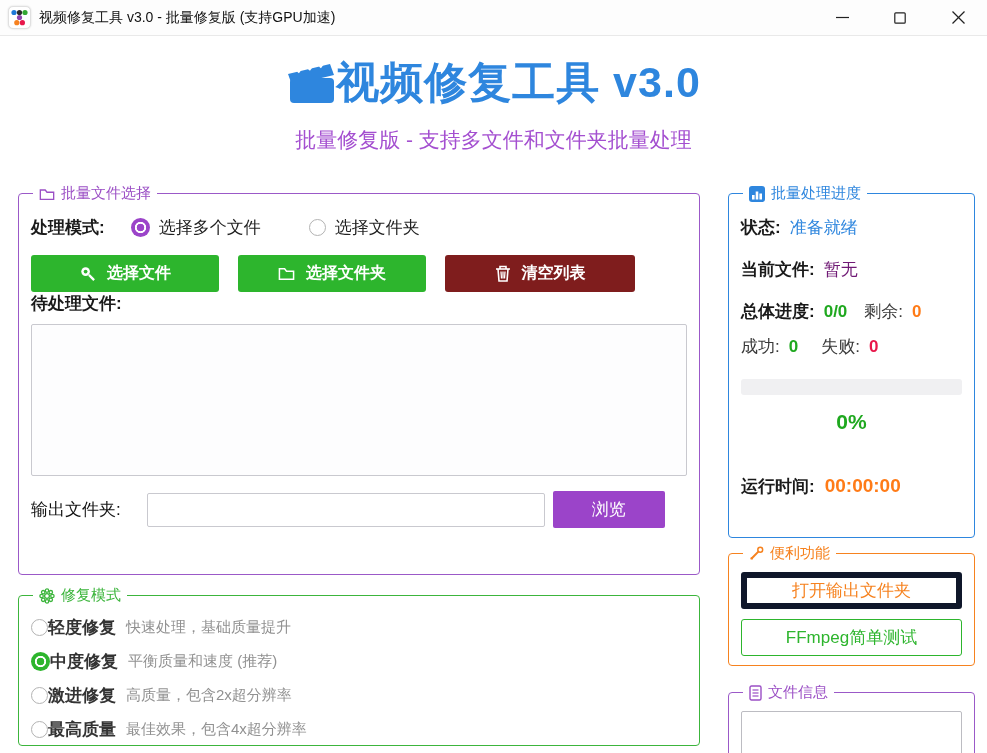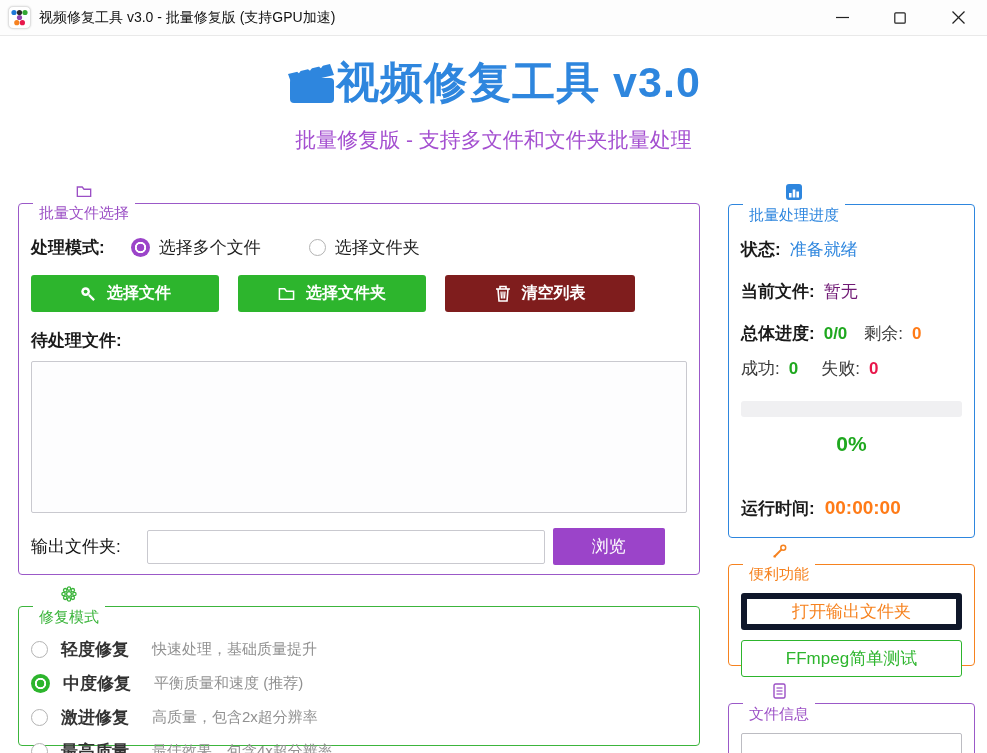--- a/index.html
+++ b/index.html
@@ -41,21 +41,21 @@
 
   
   .left-col  { position:absolute; left:18px;  top:184px; width:682px; }
   .right-col { position:absolute; left:728px; top:184px; width:247px; }
 
   fieldset {
     border-radius:4px; min-width:0; padding:0 12px; background:#fff;
   }
   legend {
     padding:0 6px; margin-left:2px; font-size:15px;
-    display:flex; align-items:center; gap:6px;flex-direction:column;
+    display:flex; align-items:center; gap:6px;
   }
   .fs-purple { border:1px solid #9B59C8; }
   .fs-purple legend { color:#9B4FC5; }
   .fs-green  { border:1px solid #3CB53C; }
   .fs-green legend { color:#3CB53C; }
   .fs-blue   { border:1px solid #2E86DE; }
   .fs-blue legend { color:#2E86DE; }
   .fs-orange { border:1px solid #F6821F; }
   .fs-orange legend { color:#F6821F; }
 
@@ -87,39 +87,39 @@
 
   .btn-row { display:flex; gap:19px; margin-top:16px; }
   .btn {
     height:37px; border:none; border-radius:3px; cursor:pointer;
     color:#fff; font-weight:bold; font-size:16px;
     font-family:inherit; display:flex; align-items:center; justify-content:center; gap:11px;
   }
   .btn-green  { background:#2DB52D; width:188px; }
   .btn-orange { background:#7f1d1d; width:190px; }
 
-  .pending-label { margin-top:17px; font-size:17px; font-weight:bold; }
+  .pending-label { font-size:17px; font-weight:bold; }
   .listbox {
     margin-top:9px; height:152px;
     border:1px solid #c9c9cf; border-radius:2px; background:#fdfdfe;
   }
   .out-row { display:flex; align-items:center; margin-top:15px; }
   .out-row .out-label { font-size:17px; color:#111; }
   .out-input {
     margin-left:26px; width:398px; height:34px;
     border:1px solid #c9c9cf; border-radius:2px; background:#fff;
     font-size:15px; padding:0 8px; font-family:inherit;
   }
   .btn-browse {
     margin-left:8px; width:112px; height:37px; border:none; border-radius:2px;
     background:#9B44C9; color:#fff; font-size:17px; cursor:pointer; font-family:inherit;
   }
 
   
-  .opt-row { display:flex; align-items:center; gap:13px; margin-top:11px; cursor:pointer; }
+  .opt-row { display:flex; align-items:center; margin-top:11px; cursor:pointer; }
   .opt-name { font-size:17px; font-weight:bold; color:#333; width:78px; flex:none; }
   .opt-desc { font-size:15px; color:#919191; }
 
   
   .p-row { display:flex; align-items:baseline; gap:9px; font-size:17px; }
   .mt14 { margin-top:13px; } .mt20 { margin-top:19px; } .mt12 { margin-top:12px; }
   .v-blue   { color:#2E86DE; }
   .v-purple { color:#701a75; }
   .v-green  { color:#1FA81F; font-weight:bold; }
   .v-orange { color:#FF7B17; font-weight:bold; }

